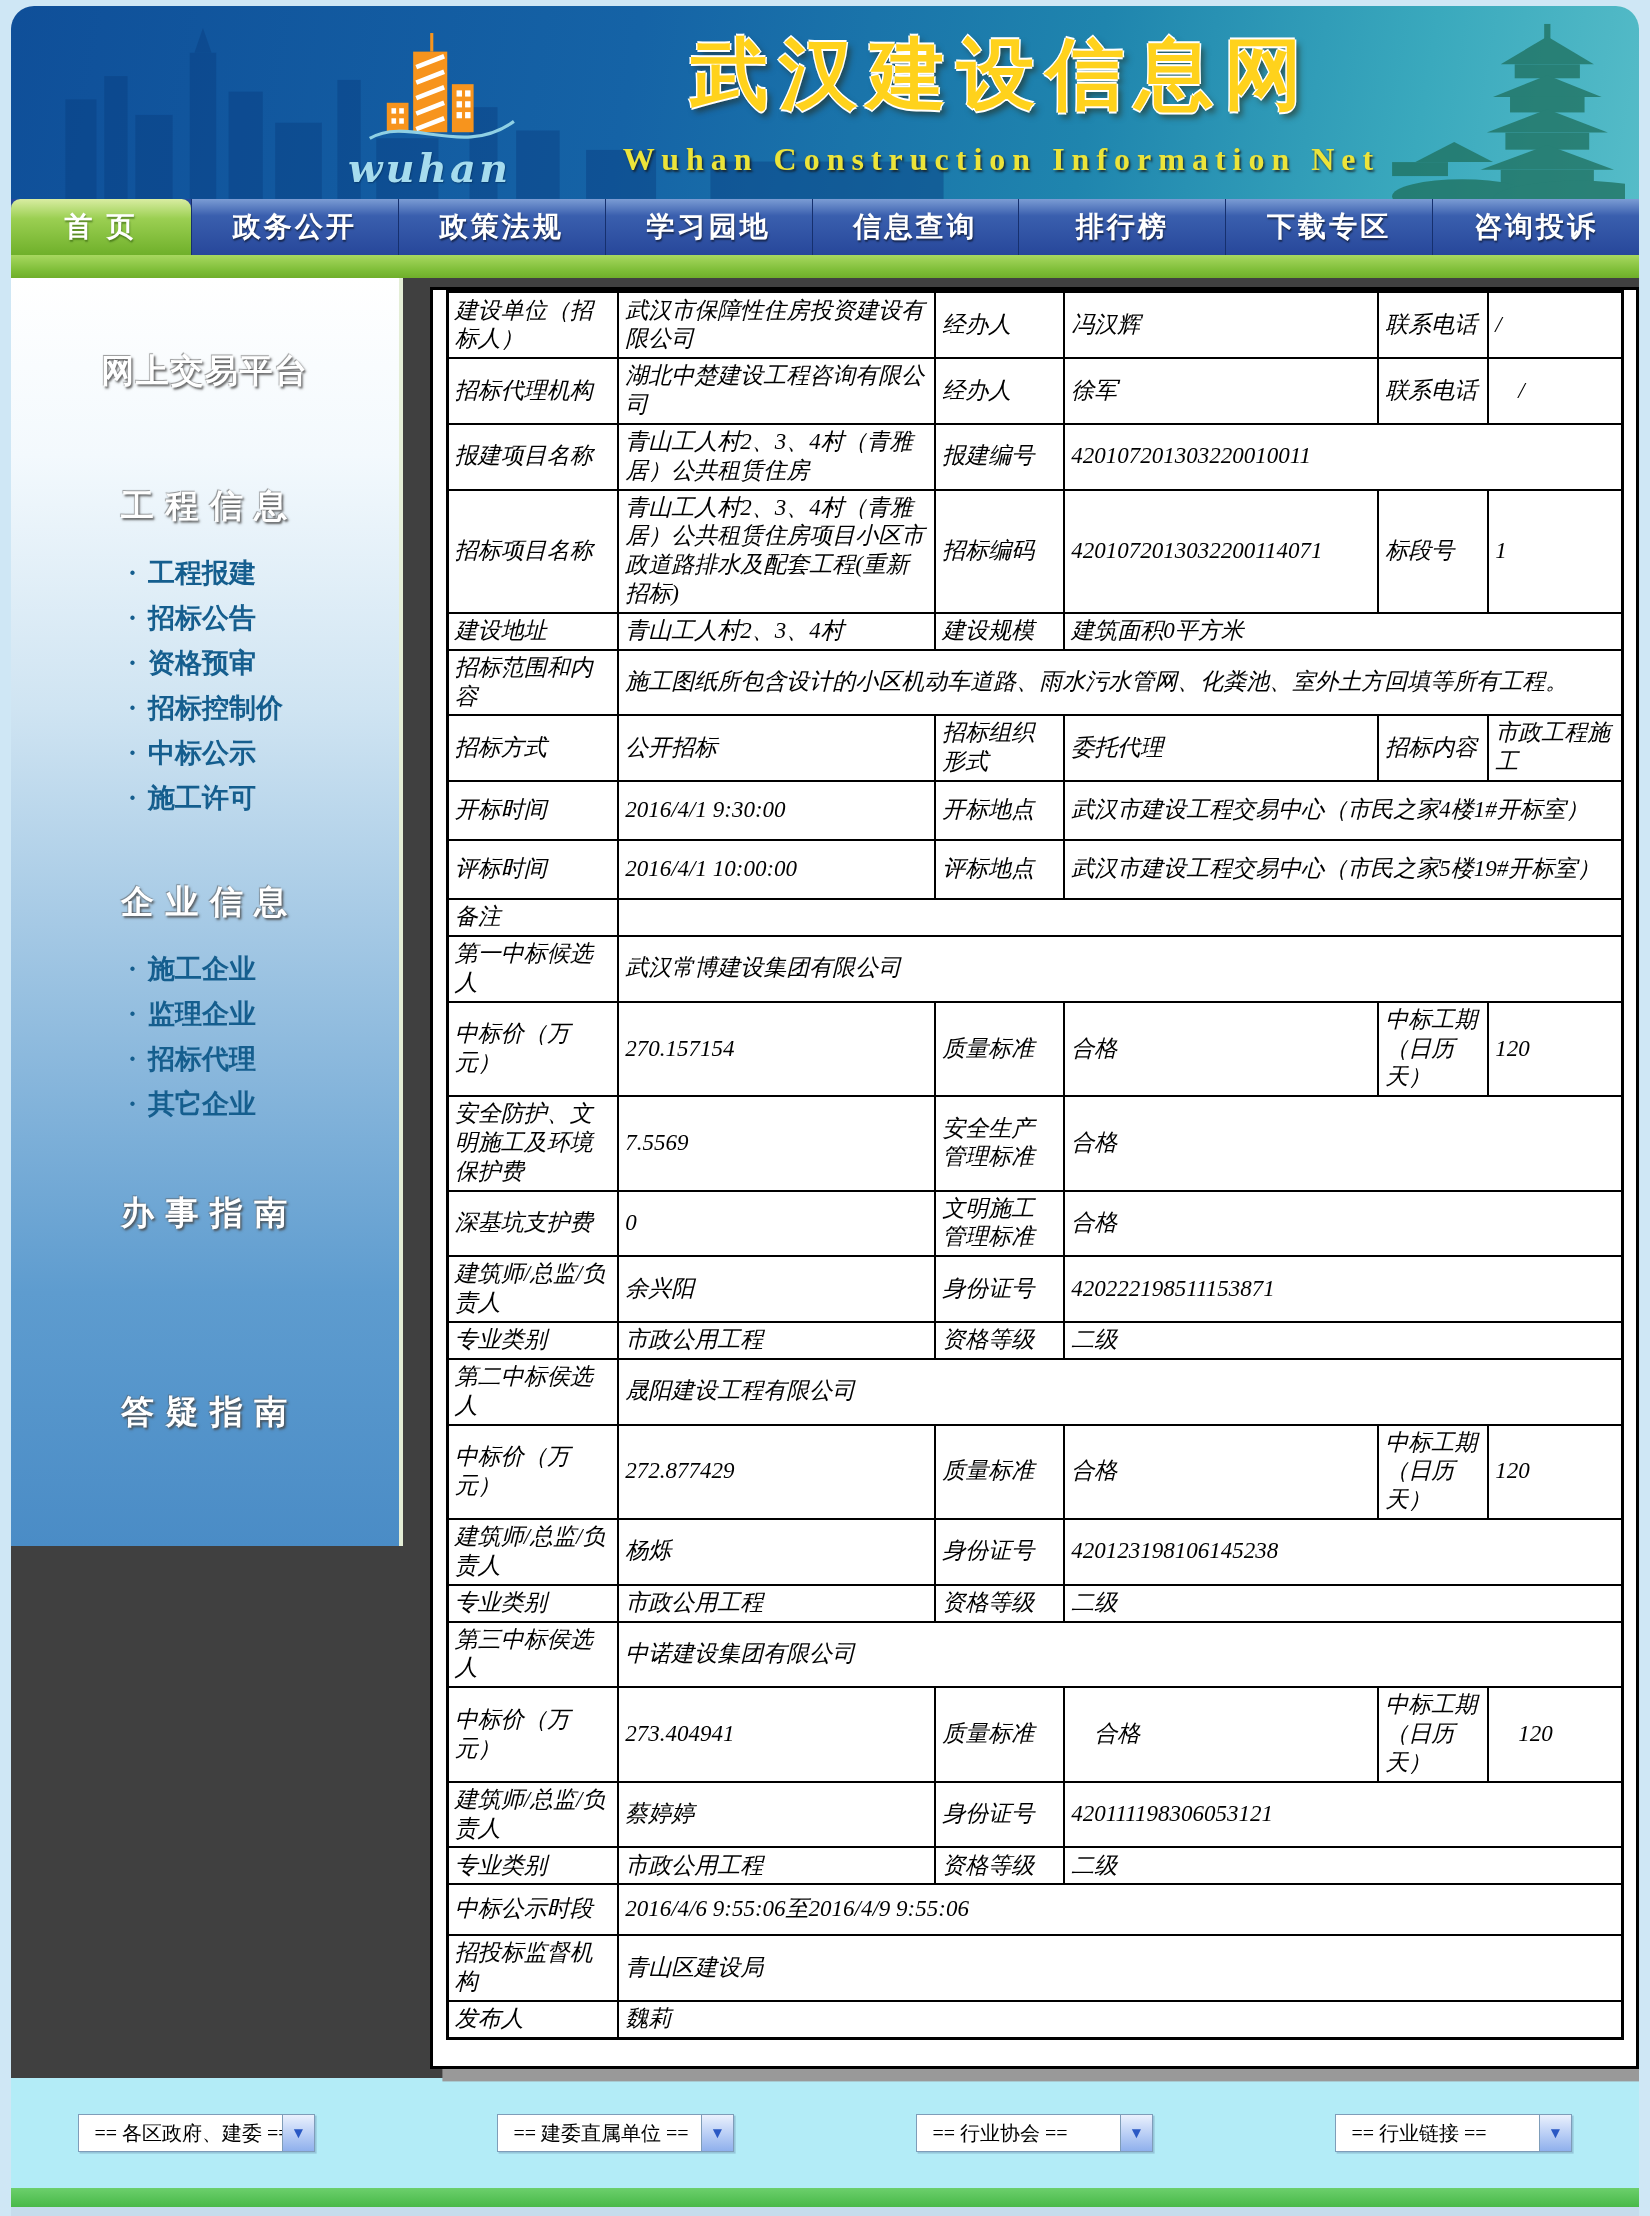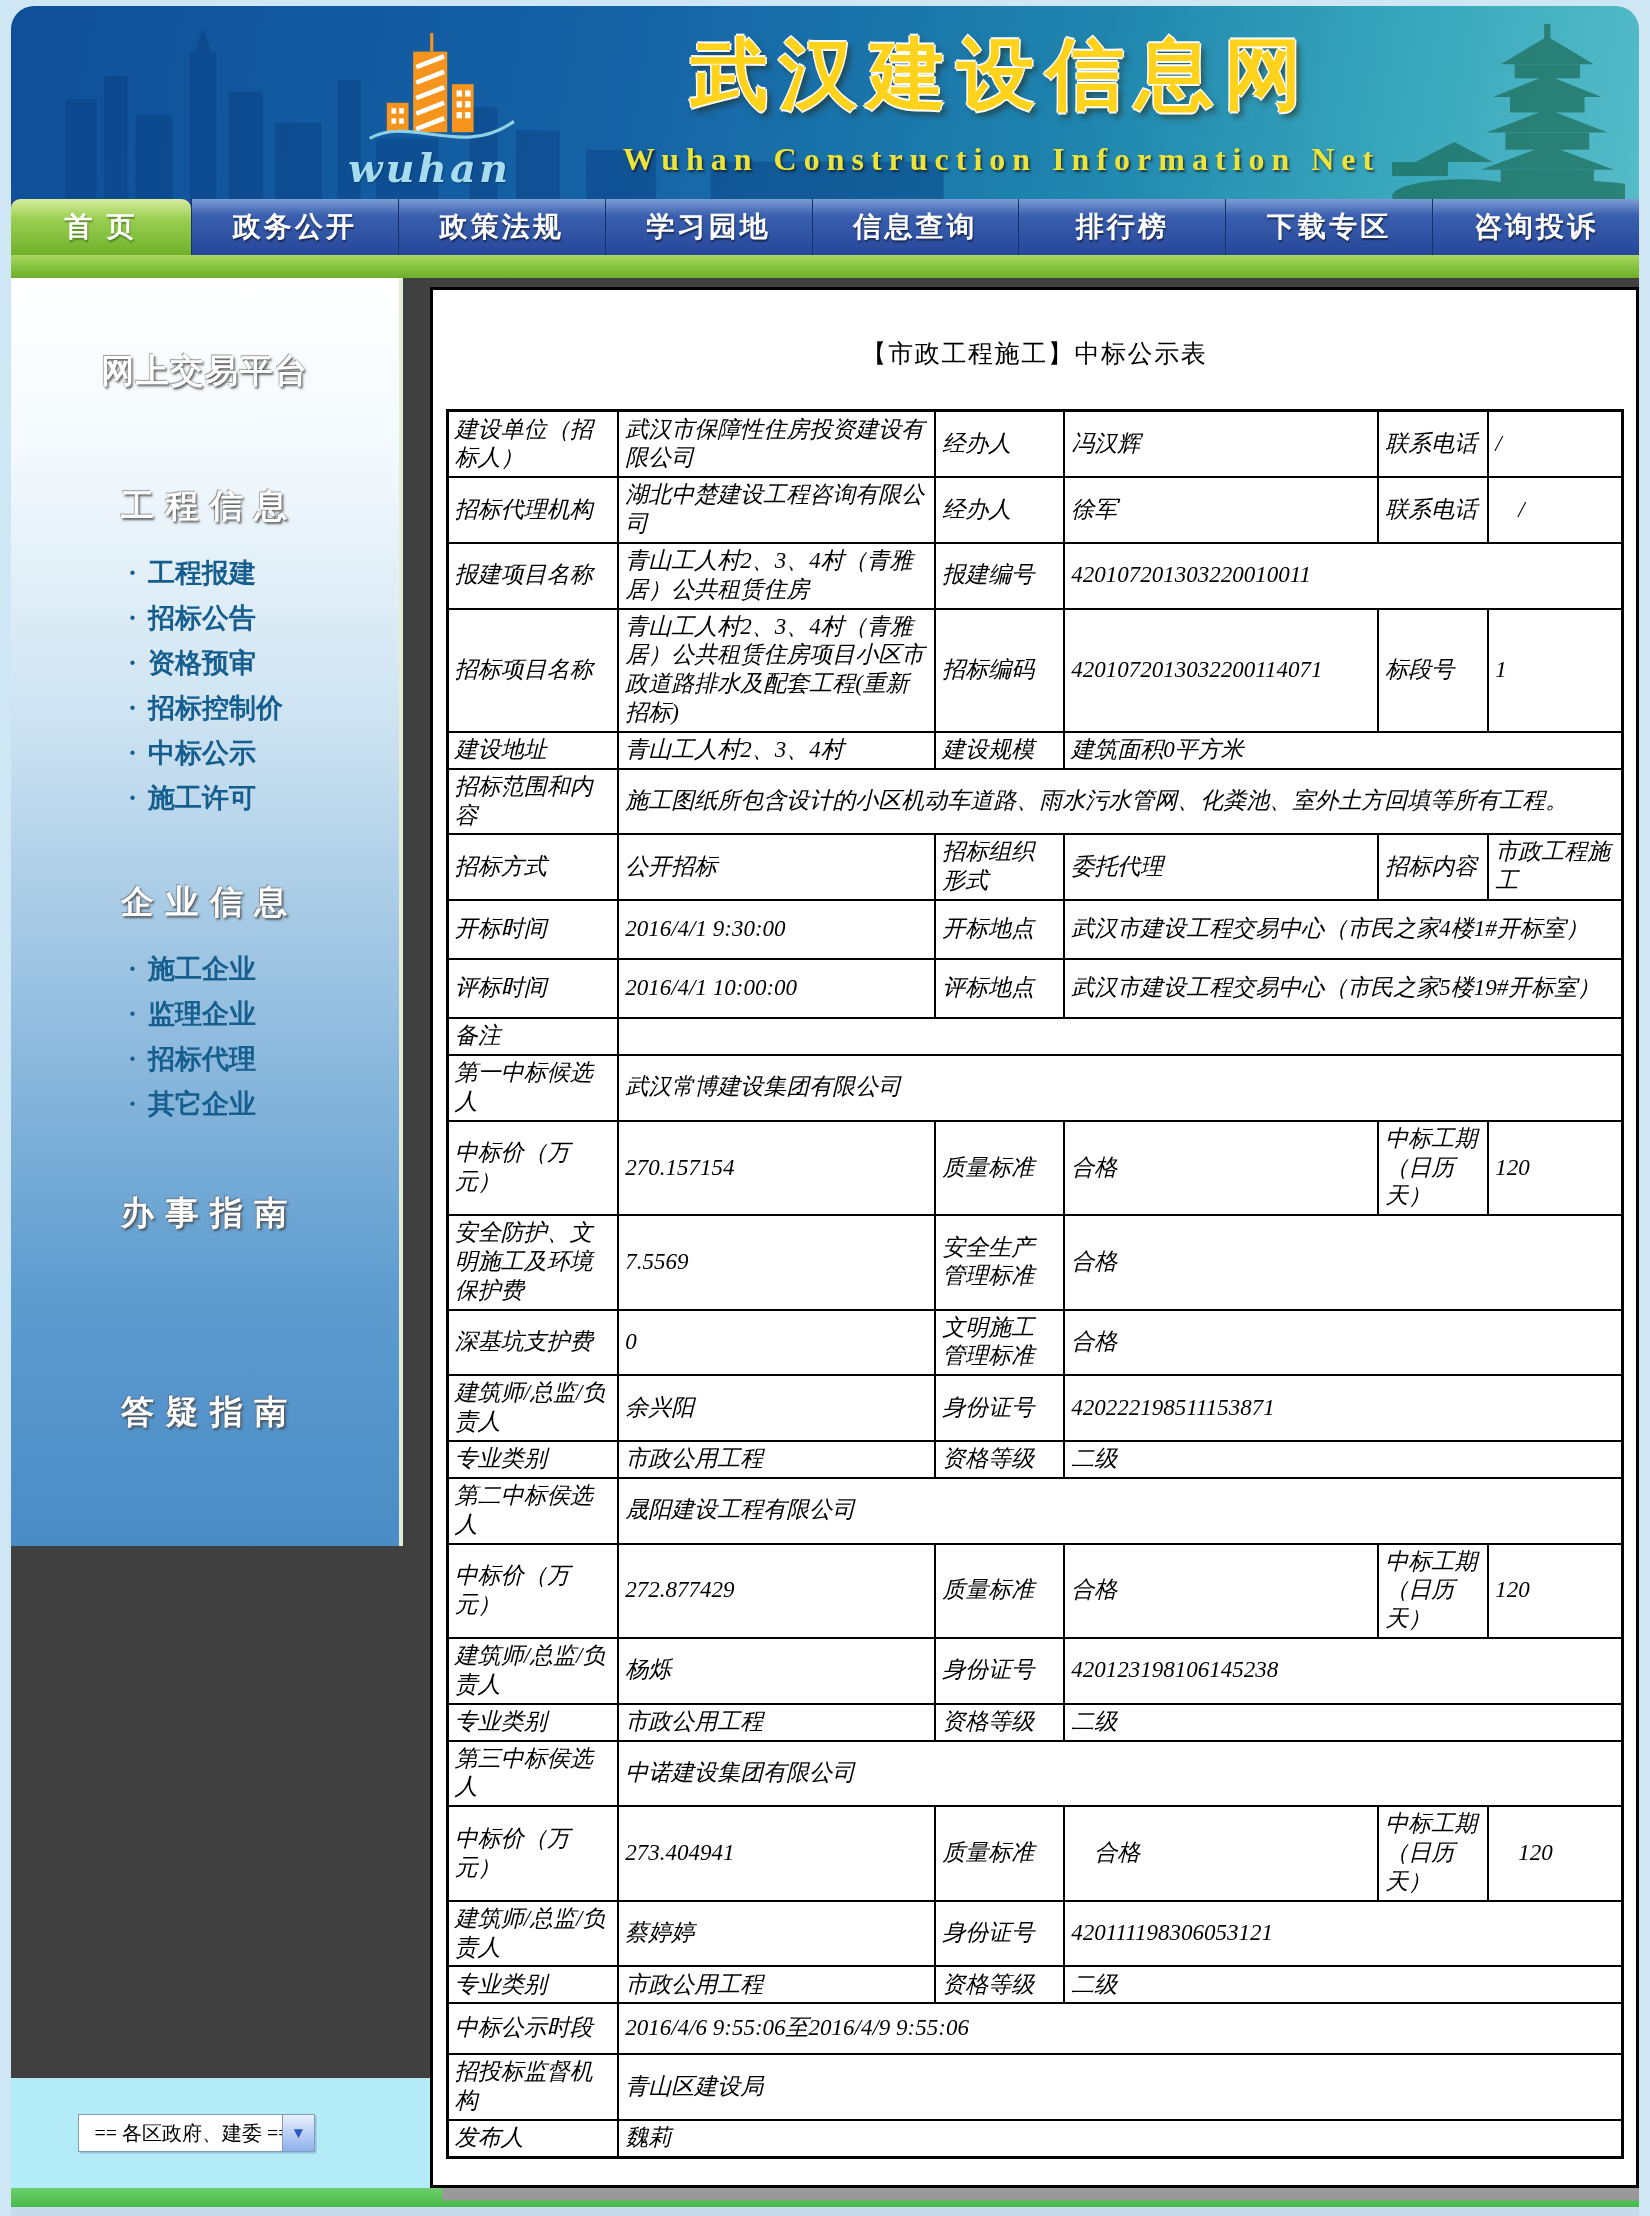--- a/index.html
+++ b/index.html
@@ -259,21 +259,20 @@
           <div class="sb-sec sb-sec-4">
             <div class="sb-title">办 事 指 南</div>
           </div>
           <div class="sb-sec sb-sec-5">
             <div class="sb-title">答 疑 指 南</div>
           </div>
         </div>
     </div>
     <div class="main-area">
       <div class="board">
-        <div class="board-title">【市政工程施工】中标公示表</div>
         <table class="bid">
           <colgroup>
             <col class="c1">
               <col class="c2">
               <col class="c3">
             <col class="c4">
               <col class="c5">
               <col class="c6">
           </colgroup>
           <tbody>

